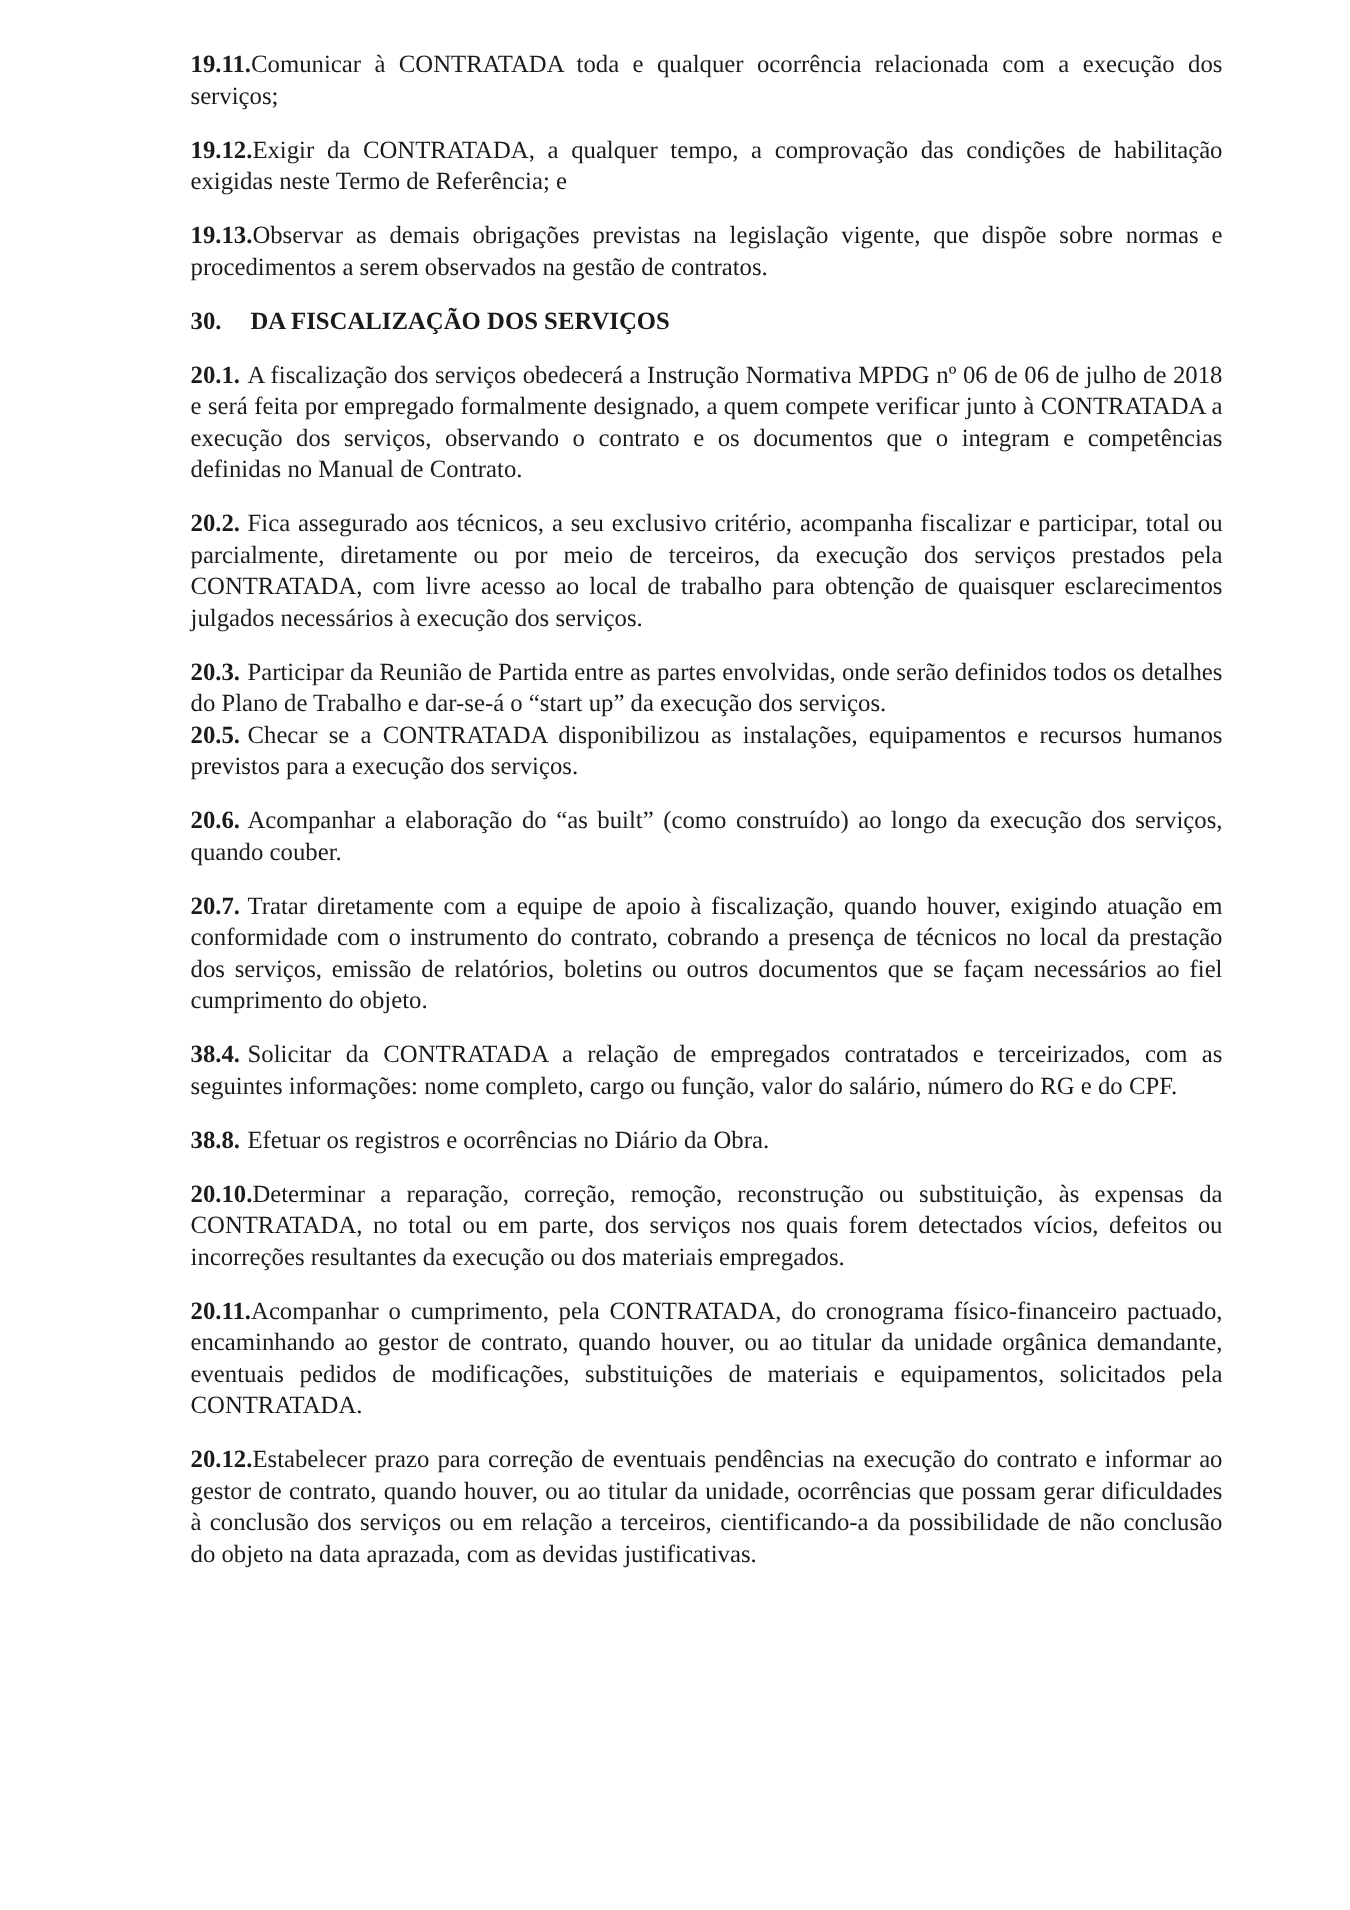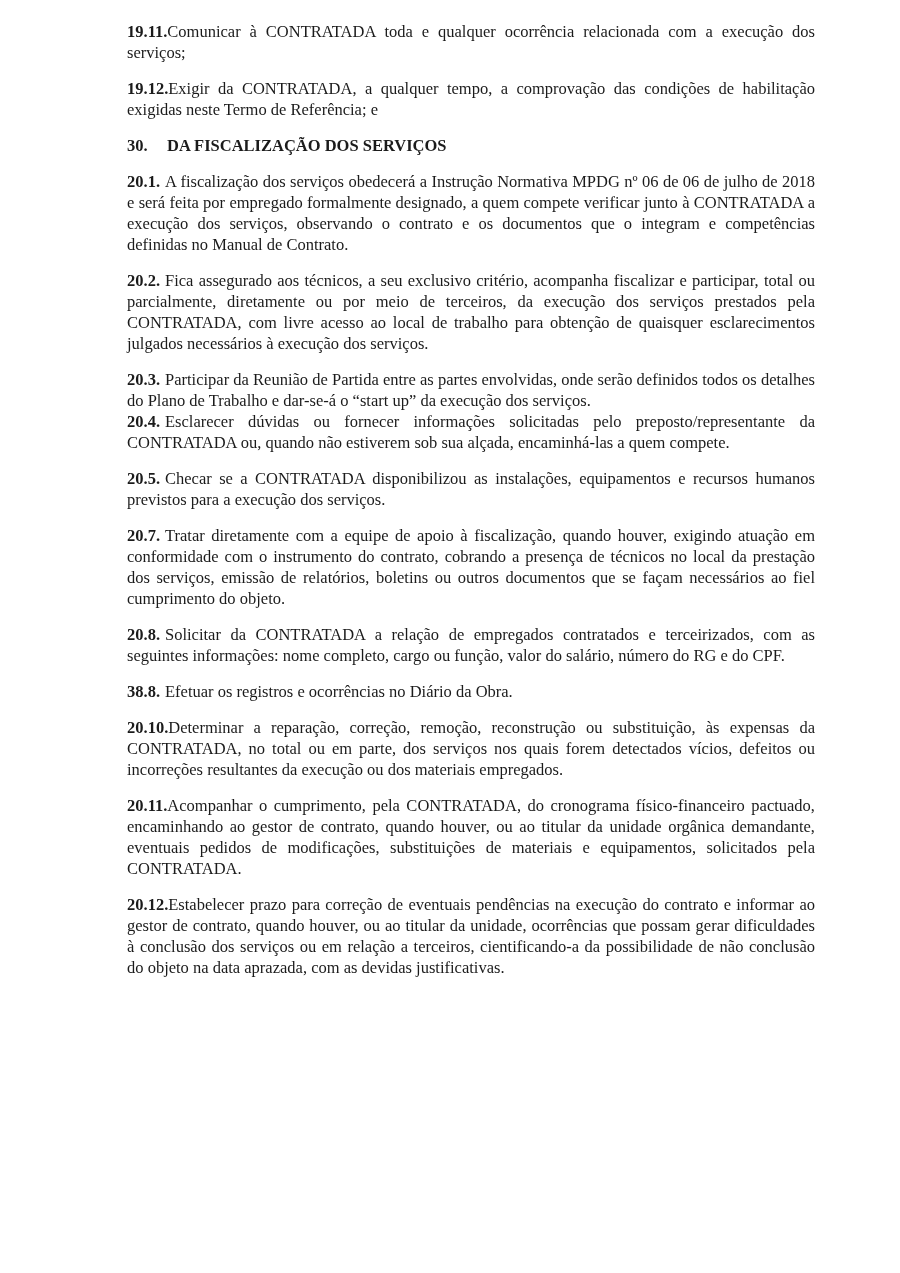--- a/index.html
+++ b/index.html
@@ -6,21 +6,21 @@
     margin: 0;
     padding: 0;
     background: #ffffff;
   }
   .page {
     position: relative;
     width: 900px;
     height: 1273px;
     box-sizing: border-box;
     background: #ffffff;
-    padding: 21px 85px 0 127px;
+    padding: 32px 85px 0 127px;
     overflow: hidden;
     font-family: "Liberation Serif", "DejaVu Serif", serif;
     font-size: 16.5px;
     line-height: 21px;
     color: #1b1b1b;
   }
   .para, .heading {
     margin: 0 0 15px 0;
     text-align: justify;
   }
@@ -39,26 +39,27 @@
     min-width: 40px;
   }
 </style>
 </head>
 <body>
 
 <main class="page">
   <section>
       <p class="para"><span class="num">19.11.</span><span class="txt">Comunicar à CONTRATADA toda e qualquer ocorrência relacionada com a execução dos serviços;</span></p>
       <p class="para"><span class="num">19.12.</span><span class="txt">Exigir da CONTRATADA, a qualquer tempo, a comprovação das condições de habilitação exigidas neste Termo de Referência; e</span></p>
+      <p class="para"><span class="num">19.13.</span><span class="txt">Observar as demais obrigações previstas na legislação vigente, que dispõe sobre normas e procedimentos a serem observados na gestão de contratos.</span></p>
       <p class="heading"><span class="num">30.</span><span class="txt">DA FISCALIZAÇÃO DOS SERVIÇOS</span></p>
       <p class="para"><span class="num">20.1.</span><span class="txt">A fiscalização dos serviços obedecerá a Instrução Normativa MPDG nº 06 de 06 de julho de 2018 e será feita por empregado formalmente designado, a quem compete verificar junto à CONTRATADA a execução dos serviços, observando o contrato e os documentos que o integram e competências definidas no Manual de Contrato.</span></p>
       <p class="para"><span class="num">20.2.</span><span class="txt">Fica assegurado aos técnicos, a seu exclusivo critério, acompanha fiscalizar e participar, total ou parcialmente, diretamente ou por meio de terceiros, da execução dos serviços prestados pela CONTRATADA, com livre acesso ao local de trabalho para obtenção de quaisquer esclarecimentos julgados necessários à execução dos serviços.</span></p>
       <p class="para tight"><span class="num">20.3.</span><span class="txt">Participar da Reunião de Partida entre as partes envolvidas, onde serão definidos todos os detalhes do Plano de Trabalho e dar-se-á o “start up” da execução dos serviços.</span></p>
-      <p class="para"><span class="num">20.4.</span><span class="txt">Esclarecer dúvidas ou fornecer informações solicitadas pelo preposto/representante da CONTRATADA ou, quando não estiverem sob sua alçada, encaminhá-las a quem compete.</span></p>
       <p class="para"><span class="num">20.5.</span><span class="txt">Checar se a CONTRATADA disponibilizou as instalações, equipamentos e recursos humanos previstos para a execução dos serviços.</span></p>
+      <p class="para"><span class="num">20.6.</span><span class="txt">Acompanhar a elaboração do “as built” (como construído) ao longo da execução dos serviços, quando couber.</span></p>
       <p class="para"><span class="num">20.7.</span><span class="txt">Tratar diretamente com a equipe de apoio à fiscalização, quando houver, exigindo atuação em conformidade com o instrumento do contrato, cobrando a presença de técnicos no local da prestação dos serviços, emissão de relatórios, boletins ou outros documentos que se façam necessários ao fiel cumprimento do objeto.</span></p>
-      <p class="para"><span class="num">20.8.</span><span class="txt">Solicitar da CONTRATADA a relação de empregados contratados e terceirizados, com as seguintes informações: nome completo, cargo ou função, valor do salário, número do RG e do CPF.</span></p>
+      <p class="para"><span class="num">38.4.</span><span class="txt">Solicitar da CONTRATADA a relação de empregados contratados e terceirizados, com as seguintes informações: nome completo, cargo ou função, valor do salário, número do RG e do CPF.</span></p>
       <p class="para"><span class="num">38.8.</span><span class="txt">Efetuar os registros e ocorrências no Diário da Obra.</span></p>
       <p class="para"><span class="num">20.10.</span><span class="txt">Determinar a reparação, correção, remoção, reconstrução ou substituição, às expensas da CONTRATADA, no total ou em parte, dos serviços nos quais forem detectados vícios, defeitos ou incorreções resultantes da execução ou dos materiais empregados.</span></p>
       <p class="para"><span class="num">20.11.</span><span class="txt">Acompanhar o cumprimento, pela CONTRATADA, do cronograma físico-financeiro pactuado, encaminhando ao gestor de contrato, quando houver, ou ao titular da unidade orgânica demandante, eventuais pedidos de modificações, substituições de materiais e equipamentos, solicitados pela CONTRATADA.</span></p>
       <p class="para"><span class="num">20.12.</span><span class="txt">Estabelecer prazo para correção de eventuais pendências na execução do contrato e informar ao gestor de contrato, quando houver, ou ao titular da unidade, ocorrências que possam gerar dificuldades à conclusão dos serviços ou em relação a terceiros, cientificando-a da possibilidade de não conclusão do objeto na data aprazada, com as devidas justificativas.</span></p>
     </section>
 </main>
 
 </body></html>

